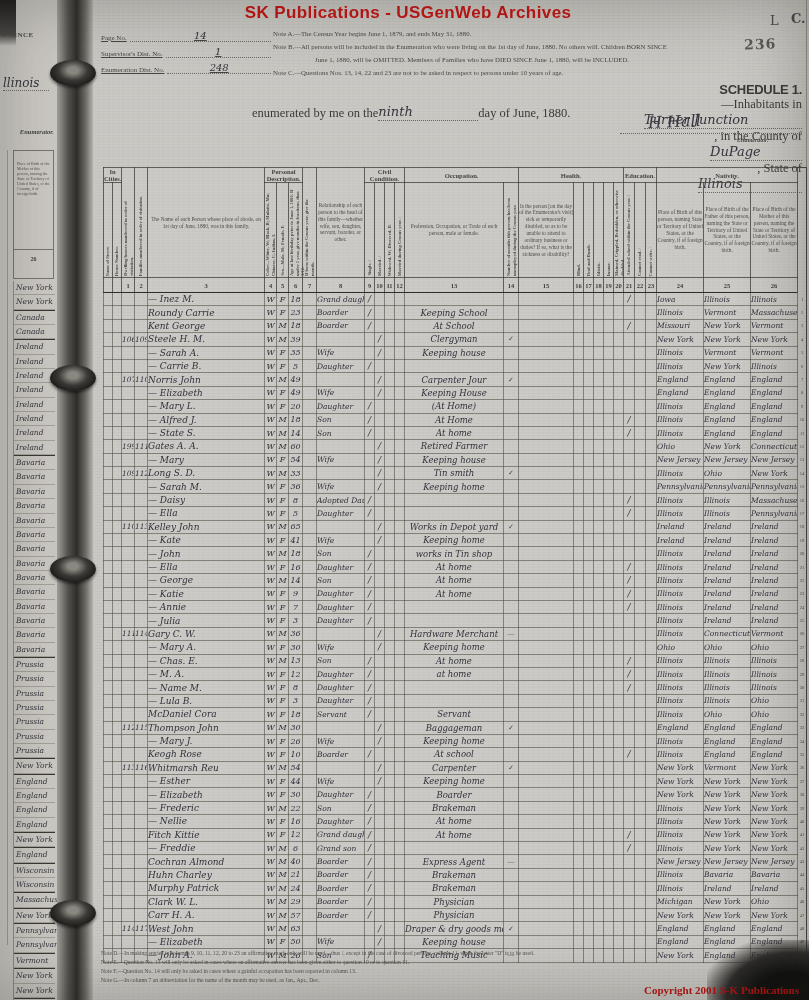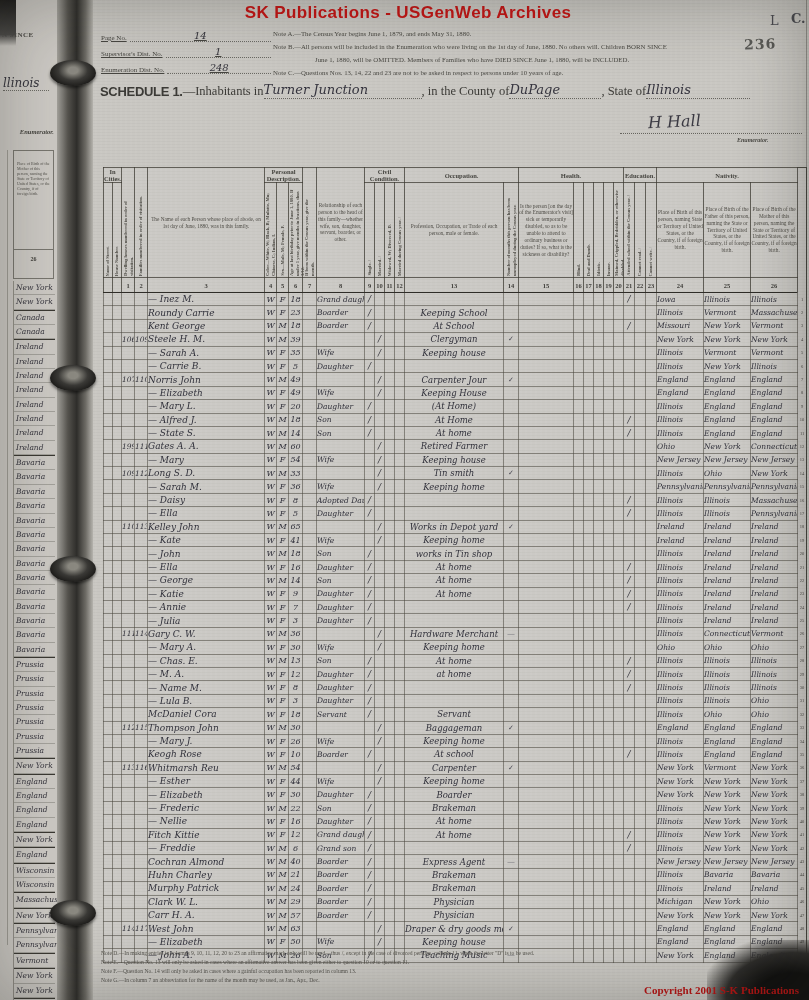--- a/index.html
+++ b/index.html
@@ -35,21 +35,21 @@
   .lmark{position:absolute;top:13px;left:770px;font:13px "DejaVu Serif",serif;color:#4a4a50;}
   .cmark{position:absolute;top:11px;left:791px;font:bold 13px "DejaVu Serif",serif;color:#4a4a50;}
   .pg236{position:absolute;top:36px;left:744px;font:bold 14px "DejaVu Serif",serif;color:#595955;letter-spacing:1px;transform:rotate(-2deg);}
   .adm{position:absolute;top:26px;left:101px;width:170px;}
   .adml{display:flex;align-items:flex-end;height:16px;font-size:7px;color:#474641;text-decoration:underline;}
   .adml .dots{flex:1;border-bottom:1px dotted #6b6a64;margin-left:3px;text-align:center;}
   .hw2{font:italic 10px "DejaVu Serif",serif;color:#33323a;font-style:italic;}
   .notes{position:absolute;top:27px;left:273px;width:480px;font-size:6.8px;line-height:13px;color:#4a4944;}
   .notes .indent{padding-left:42px;}
   
-  .schedline1{position:absolute;top:82px;left:100px;width:702px;font-size:12.5px;color:#3b3a36;display:flex;align-items:flex-end;white-space:nowrap;}
+  .schedline1{position:absolute;top:82px;left:100px;width:702px;font-size:12.5px;color:#3b3a36;display:flex;align-items:flex-end;white-space:nowrap;flex-direction:column;}
   .schedT{font:bold 13px "Liberation Sans",sans-serif;letter-spacing:-.3px;}
   .blank{border-bottom:1px dotted #66645e;display:inline-block;}
   .w150{width:158px;} .w90{width:92px;} .w110{width:104px;} .w100{width:100px;}
   .hw3{font:italic 13px "DejaVu Serif",serif;color:#35343e;}
   .schedline2{position:absolute;top:104px;left:252px;font-size:12.5px;color:#3b3a36;display:flex;align-items:flex-end;white-space:nowrap;}
   .sig{position:absolute;top:112px;left:648px;font:italic 16px "DejaVu Serif",serif;color:#3a3942;transform:rotate(-3deg);}
   .sigline{position:absolute;top:133px;left:620px;width:182px;border-bottom:1px dotted #66645e;}
   .enum2{position:absolute;top:137px;left:737px;font:bold italic 6px "Liberation Serif",serif;color:#4a4944;}
   
   #census{position:absolute;top:143px;left:103px;width:703px;border-collapse:collapse;table-layout:fixed;
@@ -331,20 +331,25 @@
   </div>
 
   <div class="schedline1">
     <span class="schedT">SCHEDULE 1.</span>
     <span>—Inhabitants in</span>
     <span class="blank w150"><i class="hw3">Turner Junction</i></span>
     <span>, in the County of</span>
     <span class="blank w90"><i class="hw3">DuPage</i></span>
     <span>, State of</span>
     <span class="blank w110"><i class="hw3">Illinois</i></span>
+  </div>
+  <div class="schedline2">
+    <span>enumerated by me on the</span>
+    <span class="blank w100"><i class="hw3">ninth</i></span>
+    <span>day of June, 1880.</span>
   </div>
   <div class="sig">H Hall</div>
   <div class="sigline"></div>
   <div class="enum2">Enumerator.</div>
 
   <table id="census">
     <colgroup>
       <col style="width:9px">
         <col style="width:9px">
         <col style="width:13px">

